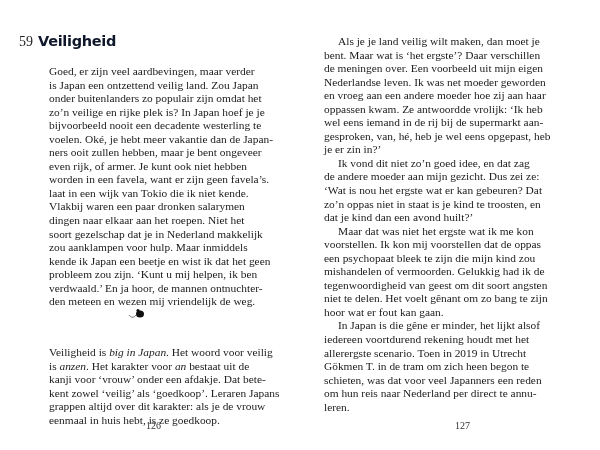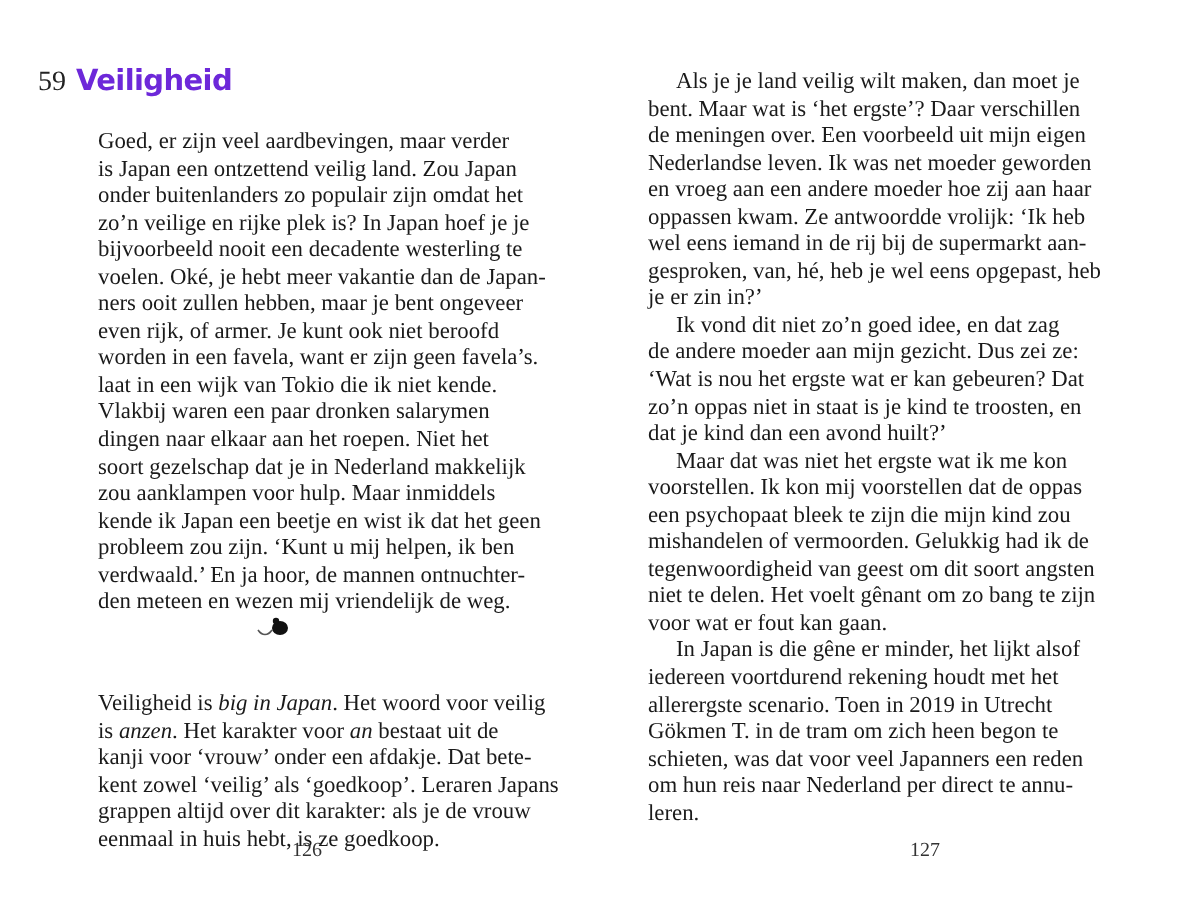--- a/index.html
+++ b/index.html
@@ -3,21 +3,21 @@
   <meta charset="utf-8">
   <style>
     html, body { margin: 0; padding: 0; background: #ffffff; }
     body { width: 600px; height: 450px; position: relative; overflow: hidden;
            font-family: "Liberation Serif", "DejaVu Serif", serif; color: #1a1a1a; }
     .page { position: absolute; top: 2px; height: 450px; }
     .page.left { left: 0; width: 300px; }
     .page.right { left: 300px; width: 300px; }
     .chapter-head { position: absolute; left: 19px; top: 31px; display: flex; align-items: baseline; }
     .chapter-num { font-family: "Liberation Serif", serif; font-size: 14px; margin-right: 5px; color: #222; }
-    .chapter-title { font-family: "DejaVu Sans", sans-serif; font-weight: bold; font-size: 14.5px; letter-spacing: -0.3px; color: #6d28d9; }
+    .chapter-title { font-family: "DejaVu Sans", sans-serif; font-weight: bold; font-size: 14.5px; letter-spacing: -0.3px; color: #0f172a; }
     .textblock { position: absolute; font-size: 11.4px; line-height: 13.55px; color: #1a1a1a; }
     .left .textblock.a { left: 49px; top: 63px; width: 245px; }
     .left .textblock.b { left: 49px; top: 344px; width: 245px; }
     .right .textblock { left: 24px; top: 33px; width: 250px; }
     .line { white-space: nowrap; display: block; }
     .indent { padding-left: 14px; }
     .ornament { position: absolute; left: 127px; top: 304px; width: 20px; height: 14px; }
     .folio { position: absolute; top: 418px; font-size: 10px; color: #333; }
     .left .folio { left: 146px; }
     .right .folio { left: 143px; margin-left: 12px; }
@@ -33,21 +33,21 @@
   </div>
 
   <div class="textblock a" id="left-a">
       <span class="line">Goed, er zijn veel aardbevingen, maar verder</span>
       <span class="line">is Japan een ontzettend veilig land. Zou Japan</span>
       <span class="line">onder buitenlanders zo populair zijn omdat het</span>
       <span class="line">zo’n veilige en rijke plek is? In Japan hoef je je</span>
       <span class="line">bijvoorbeeld nooit een decadente westerling te</span>
       <span class="line">voelen. Oké, je hebt meer vakantie dan de Japan-</span>
       <span class="line">ners ooit zullen hebben, maar je bent ongeveer</span>
-      <span class="line">even rijk, of armer. Je kunt ook niet beroofd</span>
+      <span class="line">even rijk, of armer. Je kunt ook niet hebben</span>
       <span class="line">worden in een favela, want er zijn geen favela’s.</span>
       <span class="line">laat in een wijk van Tokio die ik niet kende.</span>
       <span class="line">Vlakbij waren een paar dronken salarymen</span>
       <span class="line">dingen naar elkaar aan het roepen. Niet het</span>
       <span class="line">soort gezelschap dat je in Nederland makkelijk</span>
       <span class="line">zou aanklampen voor hulp. Maar inmiddels</span>
       <span class="line">kende ik Japan een beetje en wist ik dat het geen</span>
       <span class="line">probleem zou zijn. ‘Kunt u mij helpen, ik ben</span>
       <span class="line">verdwaald.’ En ja hoor, de mannen ontnuchter-</span>
       <span class="line">den meteen en wezen mij vriendelijk de weg.</span>
@@ -86,21 +86,21 @@
       <span class="line">de andere moeder aan mijn gezicht. Dus zei ze:</span>
       <span class="line">‘Wat is nou het ergste wat er kan gebeuren? Dat</span>
       <span class="line">zo’n oppas niet in staat is je kind te troosten, en</span>
       <span class="line">dat je kind dan een avond huilt?’</span>
       <span class="line indent">Maar dat was niet het ergste wat ik me kon</span>
       <span class="line">voorstellen. Ik kon mij voorstellen dat de oppas</span>
       <span class="line">een psychopaat bleek te zijn die mijn kind zou</span>
       <span class="line">mishandelen of vermoorden. Gelukkig had ik de</span>
       <span class="line">tegenwoordigheid van geest om dit soort angsten</span>
       <span class="line">niet te delen. Het voelt gênant om zo bang te zijn</span>
-      <span class="line">voor wat er fout kan gaan.</span>
+      <span class="line">hoor wat er fout kan gaan.</span>
       <span class="line indent">In Japan is die gêne er minder, het lijkt alsof</span>
       <span class="line">iedereen voortdurend rekening houdt met het</span>
       <span class="line">allerergste scenario. Toen in 2019 in Utrecht</span>
       <span class="line">Gökmen T. in de tram om zich heen begon te</span>
       <span class="line">schieten, was dat voor veel Japanners een reden</span>
       <span class="line">om hun reis naar Nederland per direct te annu-</span>
       <span class="line">leren.</span>
     </div>
   <div class="folio">127</div>
 </div>

